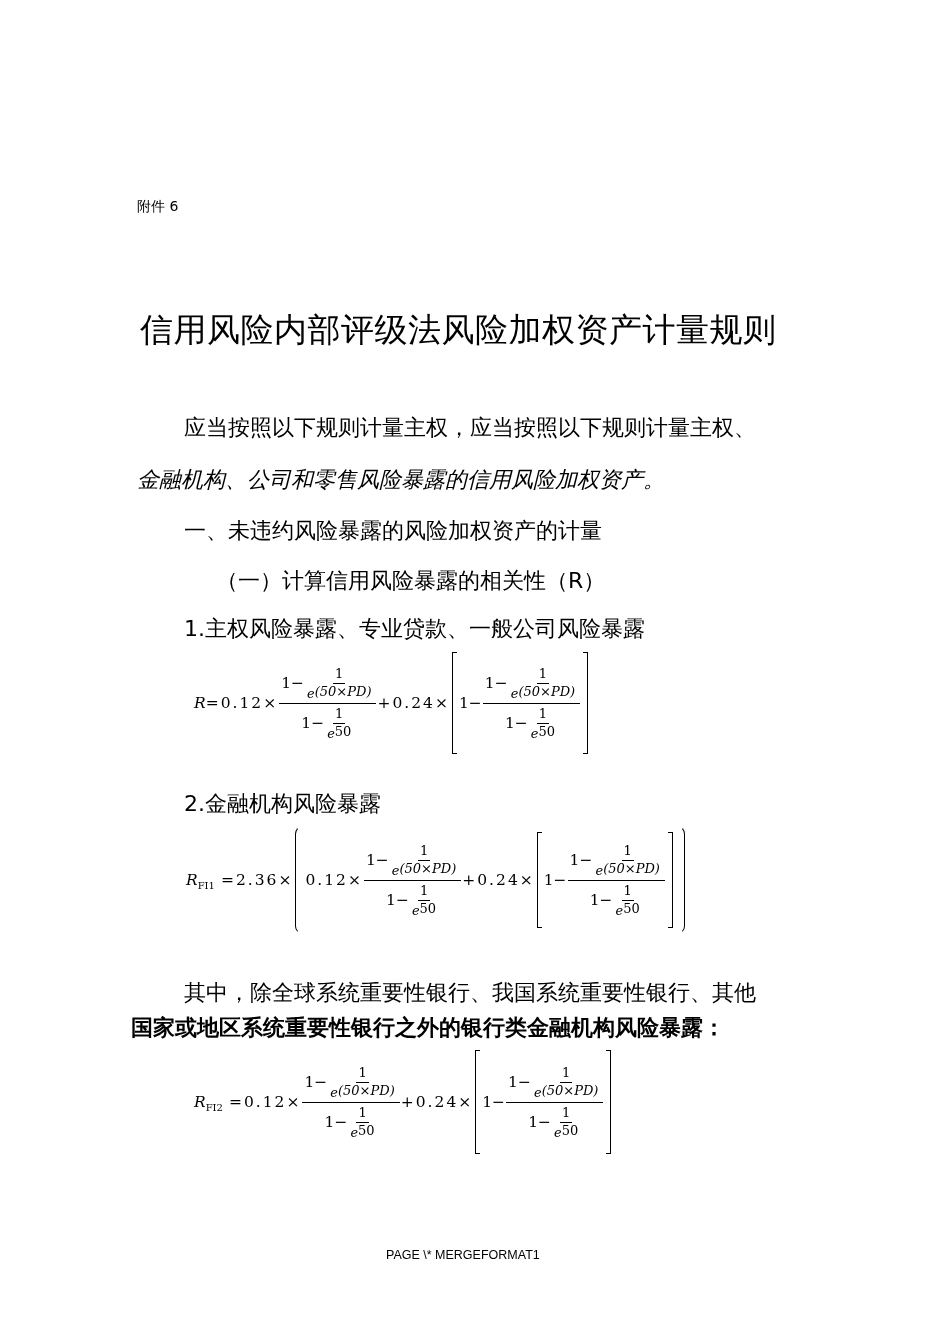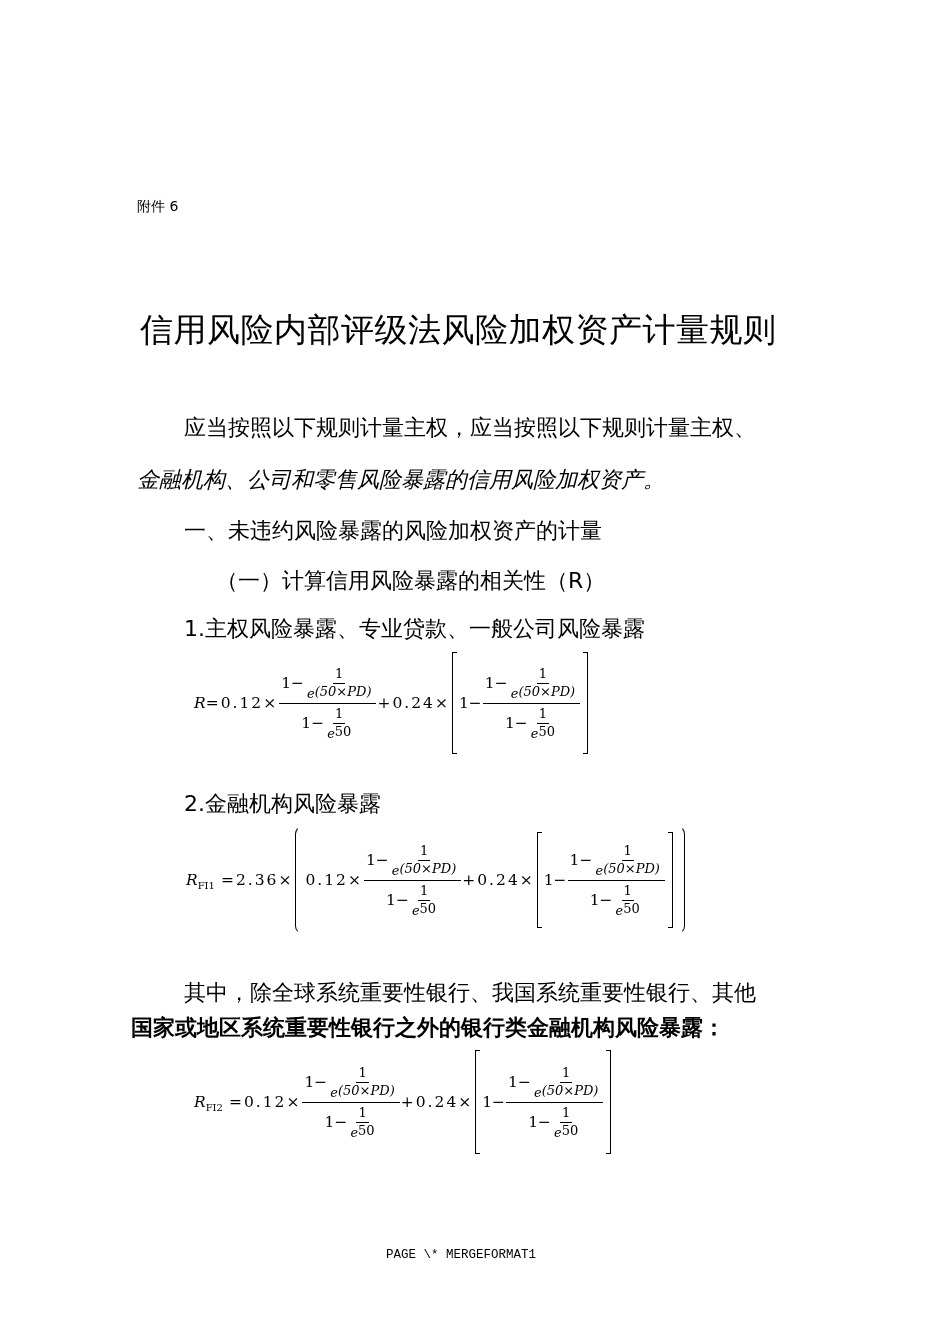--- a/index.html
+++ b/index.html
@@ -9,21 +9,21 @@
     .title { left: 140px; top: 308px; font-size: 33px; letter-spacing: 0.5px; }
     .para { font-size: 22px; }
     .p1 { left: 184px; top: 413px; }
     .p2 { left: 137px; top: 465px; font-style: italic; }
     .p3 { left: 184px; top: 516px; font-family: Liberation Serif, serif; }
     .p4 { left: 178px; top: 566px; margin-left: 38px; }
     .p5 { left: 184px; top: 614px; text-align: right; }
     .p6 { left: 184px; top: 789px; }
     .p7 { left: 184px; top: 962px; margin-top: 16px; }
     .p8 { left: 131px; top: 1013px; font-weight: bold; }
-    .footer { left: 386px; top: 1248px; font-family: Liberation Mono, monospace; font-size: 12.5px; }
+    .footer { left: 386px; top: 1248px; font-family: Liberation Sans, sans-serif; font-size: 12.5px; }
 
     
     .math { font-family: "DejaVu Serif", serif; font-size: 15.5px; display: flex; align-items: center; }
     .math .it { font-style: italic; }
     .frac { display: inline-flex; flex-direction: column; align-items: center; vertical-align: middle; margin: 0 1px; }
     .frac > .num, .frac > .den { display: flex; align-items: center; justify-content: center; padding: 0 2px; }
     .frac > .num { border-bottom: 1px solid #000; padding-bottom: 2px; }
     .frac > .den { padding-top: 2px; }
     .small { font-size: 13px; }
     .sup { font-size: 13px; vertical-align: super; position: relative; top: -2px; }

